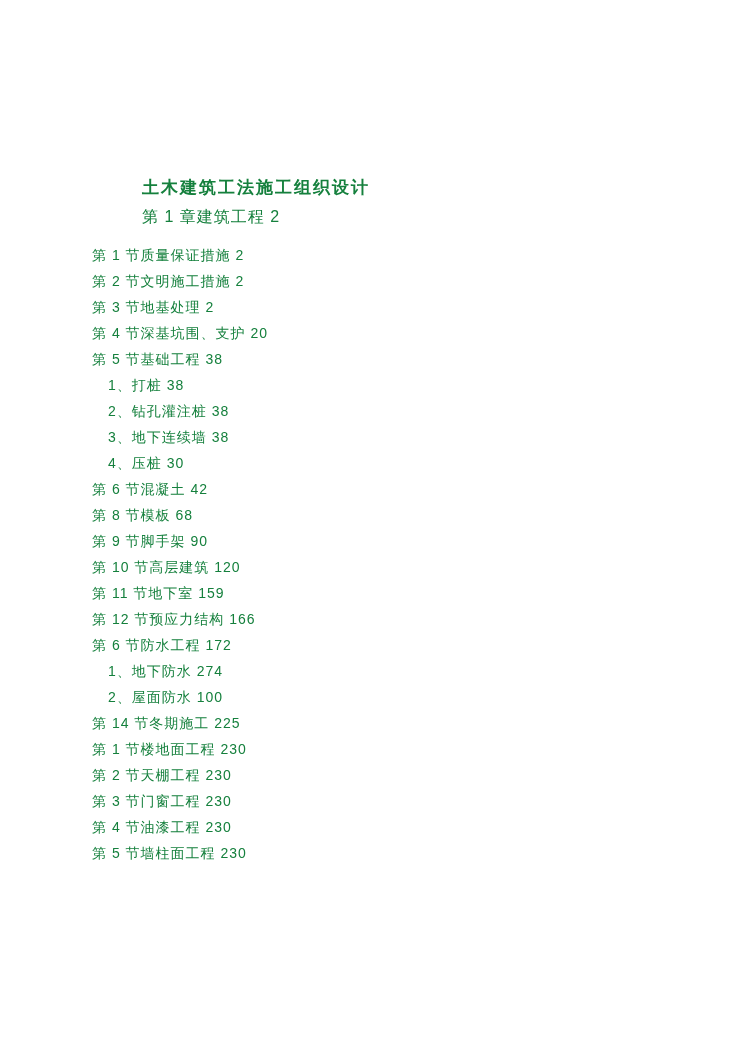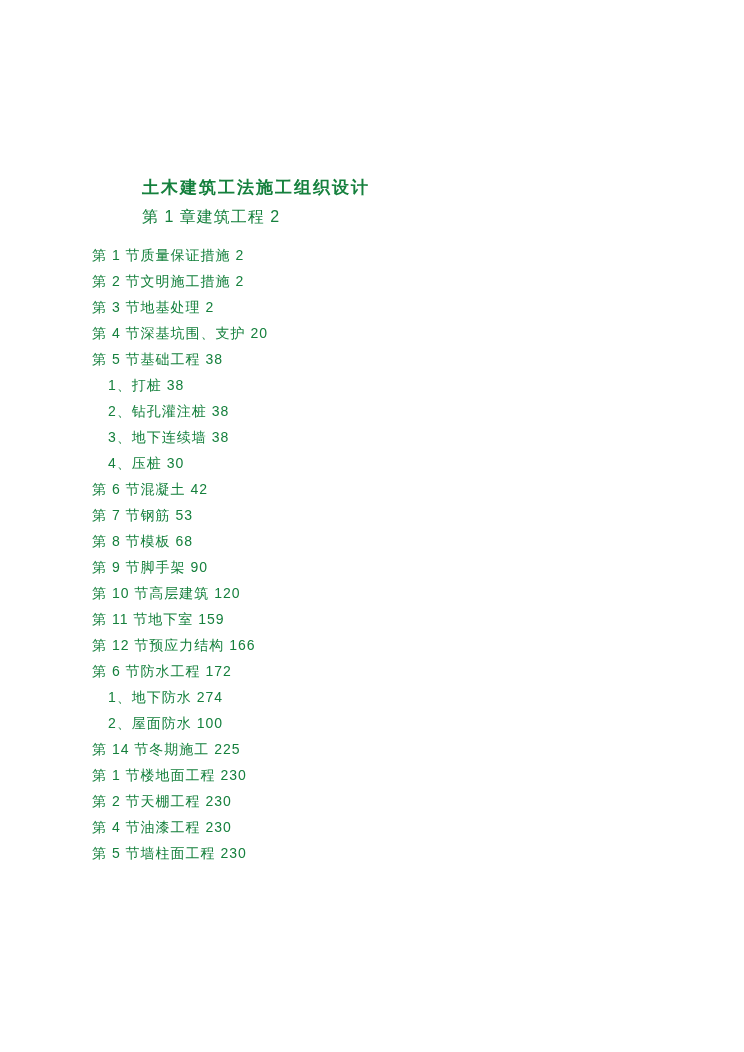--- a/index.html
+++ b/index.html
@@ -59,29 +59,29 @@
         <div class="toc-line section">第 1 节质量保证措施 2</div>
         <div class="toc-line section">第 2 节文明施工措施 2</div>
         <div class="toc-line section">第 3 节地基处理 2</div>
         <div class="toc-line section">第 4 节深基坑围、支护 20</div>
         <div class="toc-line section">第 5 节基础工程 38</div>
         <div class="toc-line item">1、打桩 38</div>
         <div class="toc-line item">2、钻孔灌注桩 38</div>
         <div class="toc-line item">3、地下连续墙 38</div>
         <div class="toc-line item">4、压桩 30</div>
         <div class="toc-line section">第 6 节混凝土 42</div>
-        <div class="toc-line section">第 7 节钢筋 53</div>
         <div class="toc-line section">第 8 节模板 68</div>
         <div class="toc-line section">第 9 节脚手架 90</div>
         <div class="toc-line section">第 10 节高层建筑 120</div>
         <div class="toc-line section">第 11 节地下室 159</div>
         <div class="toc-line section">第 12 节预应力结构 166</div>
         <div class="toc-line section">第 6 节防水工程 172</div>
         <div class="toc-line item">1、地下防水 274</div>
         <div class="toc-line item">2、屋面防水 100</div>
         <div class="toc-line section">第 14 节冬期施工 225</div>
         <div class="toc-line section">第 1 节楼地面工程 230</div>
         <div class="toc-line section">第 2 节天棚工程 230</div>
+        <div class="toc-line section">第 3 节门窗工程 230</div>
         <div class="toc-line section">第 4 节油漆工程 230</div>
         <div class="toc-line section">第 5 节墙柱面工程 230</div>
       </div>
   </div>
 </div>
 
 </body></html>

